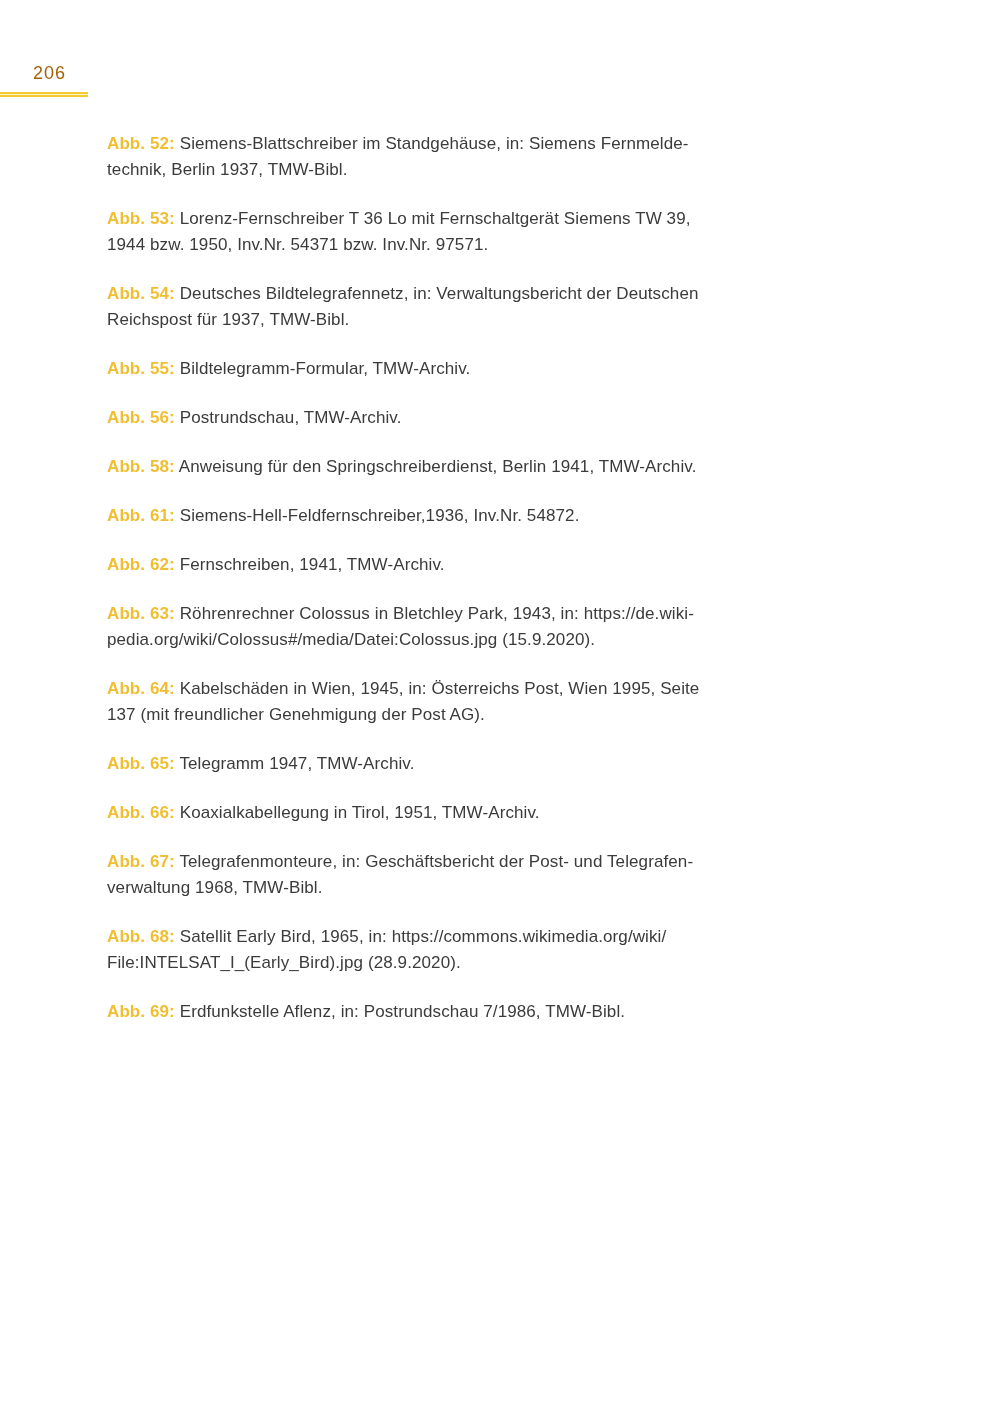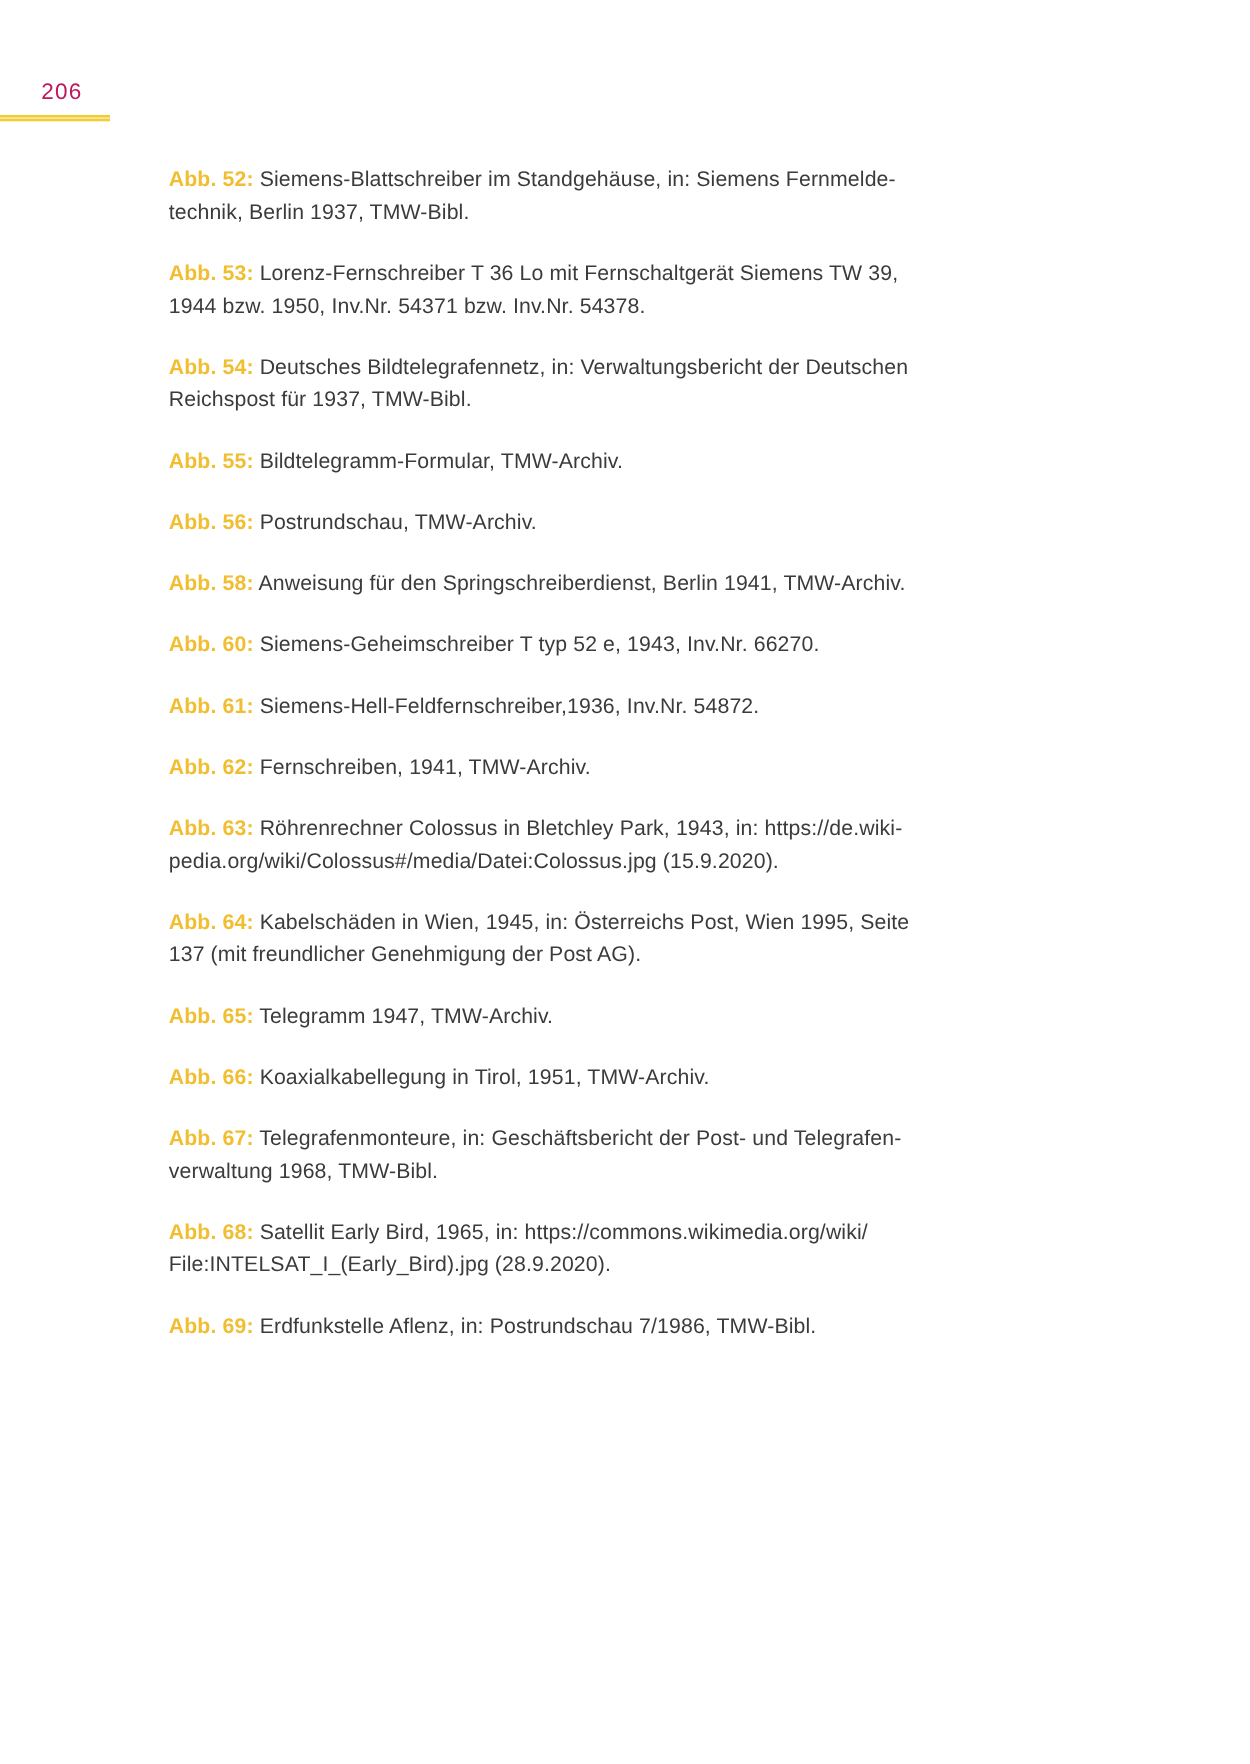--- a/index.html
+++ b/index.html
@@ -12,39 +12,38 @@
     position: relative;
     overflow: hidden;
   }
   .page-number {
     position: absolute;
     left: 33px;
     top: 63px;
     font-size: 18px;
     font-weight: 400;
     letter-spacing: 1px;
-    color: #be185d;
+    color: #a16207;
   }
   .header-rule {
     position: absolute;
     left: 0;
     top: 92px;
     width: 88px;
     height: 5px;
     box-sizing: border-box;
     border-top: 2px solid #f3cb37;
     border-bottom: 2px solid #f3cb37;
     background: #fdf3c4;
   }
   .captions {
     position: absolute;
     left: 107px;
     top: 131px;
     width: 668px;
-    margin-left: 28px;
   }
   .entry {
     margin: 0 0 23px 0;
     font-size: 17px;
     line-height: 26px;
     color: #3b3b3b;
     letter-spacing: 0.1px;
   }
   .entry .label {
     color: #f0be30;
@@ -68,21 +67,21 @@
 
     <p class="entry">
       <span class="label">Abb. 52:</span>
       <span class="text">Siemens-Blattschreiber im Standgehäuse, in: Siemens Fernmelde-
 technik, Berlin 1937, TMW-Bibl.</span>
     </p>
 
     <p class="entry">
       <span class="label">Abb. 53:</span>
       <span class="text">Lorenz-Fernschreiber T 36 Lo mit Fernschaltgerät Siemens TW 39,
-1944 bzw. 1950, Inv.Nr. 54371 bzw. Inv.Nr. 54378.</span>
+1944 bzw. 1950, Inv.Nr. 54371 bzw. Inv.Nr. 97571.</span>
     </p>
 
     <p class="entry">
       <span class="label">Abb. 54:</span>
       <span class="text">Deutsches Bildtelegrafennetz, in: Verwaltungsbericht der Deutschen
 Reichspost für 1937, TMW-Bibl.</span>
     </p>
 
     <p class="entry">
       <span class="label">Abb. 55:</span>
@@ -94,24 +93,20 @@
       <span class="text">Postrundschau, TMW-Archiv.</span>
     </p>
 
 
     <p class="entry">
       <span class="label">Abb. 58:</span>
       <span class="text">Anweisung für den Springschreiberdienst, Berlin 1941, TMW-Archiv.</span>
     </p>
 
 
-    <p class="entry">
-      <span class="label">Abb. 60:</span>
-      <span class="text">Siemens-Geheimschreiber T typ 52 e, 1943, Inv.Nr. 66270.</span>
-    </p>
 
     <p class="entry">
       <span class="label">Abb. 61:</span>
       <span class="text">Siemens-Hell-Feldfernschreiber,1936, Inv.Nr. 54872.</span>
     </p>
 
     <p class="entry">
       <span class="label">Abb. 62:</span>
       <span class="text">Fernschreiben, 1941, TMW-Archiv.</span>
     </p>

